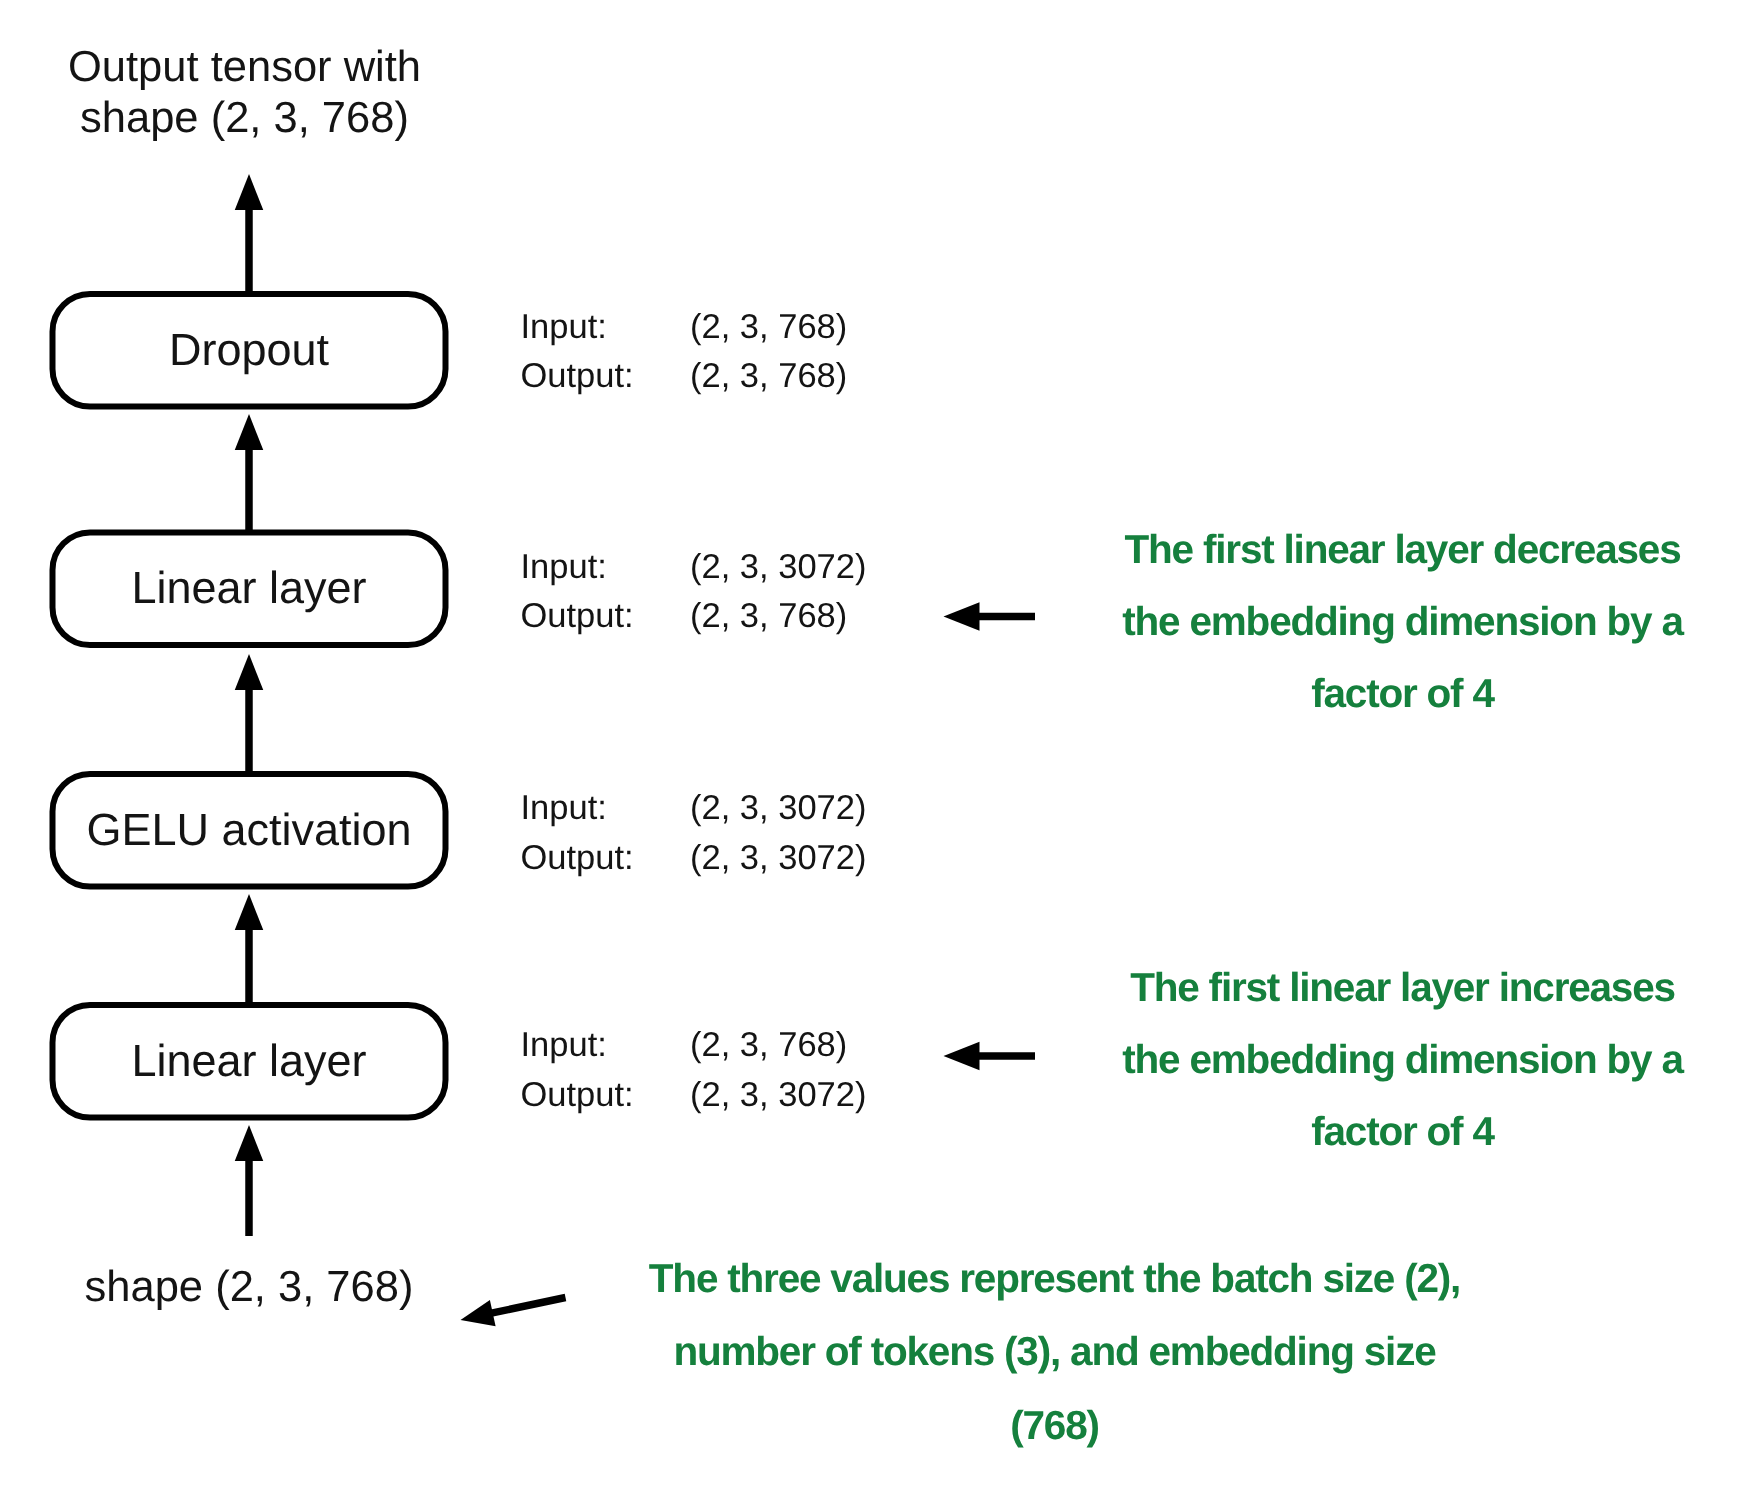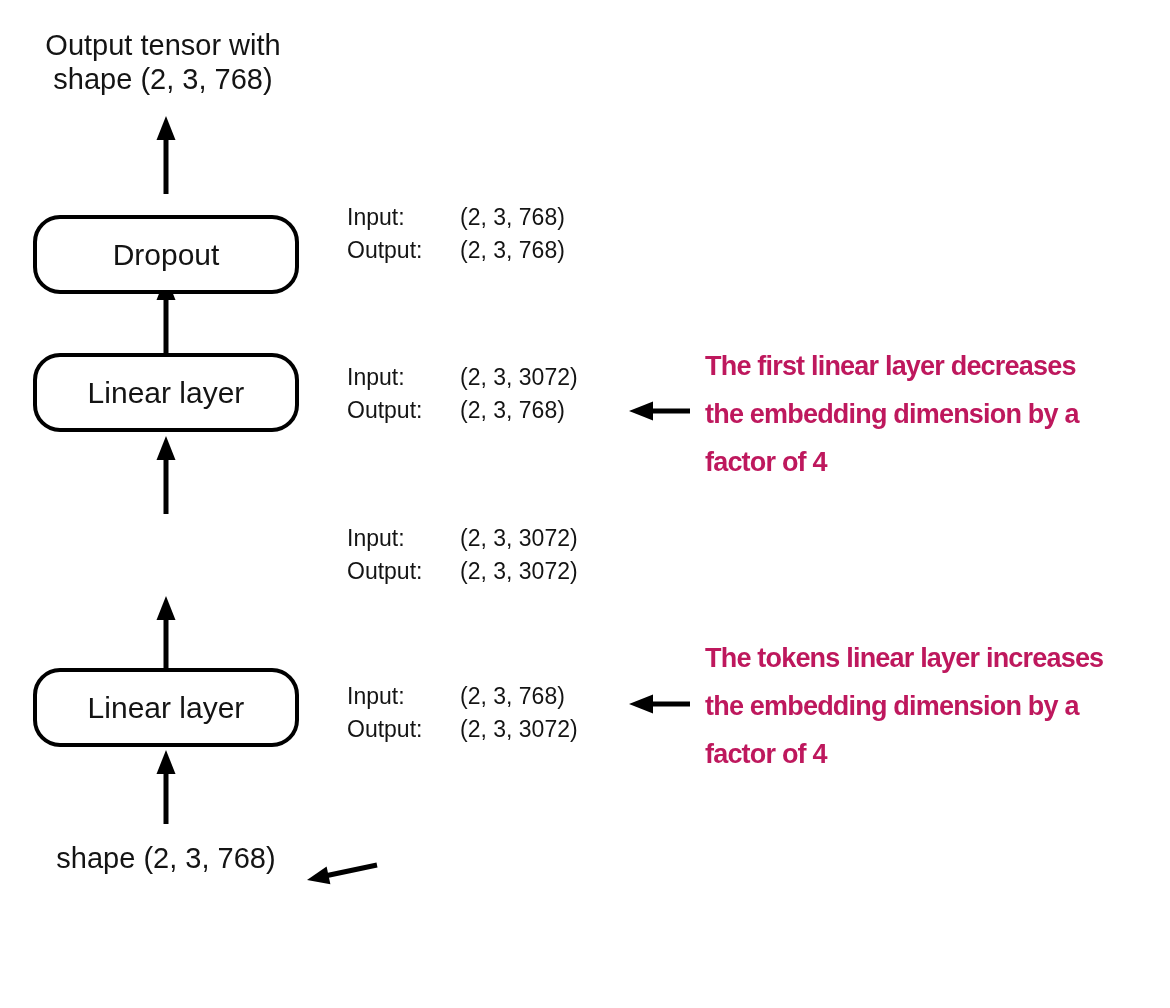--- a/index.html
+++ b/index.html
@@ -44,22 +44,22 @@
     white-space: nowrap;
   }
   .io-row { display: flex; }
   .io-key { width: 113px; }
   .annotation {
     position: absolute;
     font-weight: bold;
     font-size: 27px;
     line-height: 48px;
     letter-spacing: -0.8px;
-    text-align: left;
-    color: #be185d;
+    text-align: center;
+    color: #15803d;
     white-space: nowrap;
   }
   .arrow { position: absolute; }
   svg { display: block; }
 </style>
 </head>
 <body>
 
 <div class="stage">
 
@@ -92,25 +92,28 @@
       <line x1="16" y1="18" x2="16" y2="72" stroke="#000" stroke-width="5"></line>
     </svg>
   </div>
   <div class="arrow" style="left:150px; top:750px;">
     <svg width="32" height="74" viewBox="0 0 32 74">
       <polygon points="16,0 6.5,24 25.5,24" fill="#000"></polygon>
       <line x1="16" y1="18" x2="16" y2="74" stroke="#000" stroke-width="5"></line>
     </svg>
   </div>
 
-  <div class="layer-box" style="top:194px;margin-top:21px;">
+  <div class="layer-box" style="top:194px;">
     <span>Dropout</span>
   </div>
   <div class="layer-box" style="top:353px;">
     <span>Linear layer</span>
+  </div>
+  <div class="layer-box" style="top:514px;">
+    <span>GELU activation</span>
   </div>
   <div class="layer-box" style="top:668px;">
     <span>Linear layer</span>
   </div>
 
   <div class="io-block" style="top:201px;">
     <div class="io-row">
       <span class="io-key">Input:</span>
       <span>(2, 3, 768)</span>
     </div>
@@ -172,22 +175,27 @@
       <line x1="79" y1="13" x2="28" y2="23.8" stroke="#000" stroke-width="5"></line>
     </svg>
   </div>
 
   <div class="annotation" style="left:705px; top:342px; width:460px;">
     <div>The first linear layer decreases</div>
     <div>the embedding dimension by a</div>
     <div>factor of 4</div>
   </div>
   <div class="annotation" style="left:705px; top:634px; width:460px;">
-    <div>The tokens linear layer increases</div>
+    <div>The first linear layer increases</div>
     <div>the embedding dimension by a</div>
     <div>factor of 4</div>
   </div>
+  <div class="annotation" style="left:420px; top:828px; width:566px; line-height:49px;">
+    <div>The three values represent the batch size (2),</div>
+    <div>number of tokens (3), and embedding size</div>
+    <div>(768)</div>
+  </div>
 
   <div class="endpoint-label" style="left:16px; top:840px; line-height:36px;">
     <div>shape (2, 3, 768)</div>
   </div>
 
 </div>
 
 </body></html>

